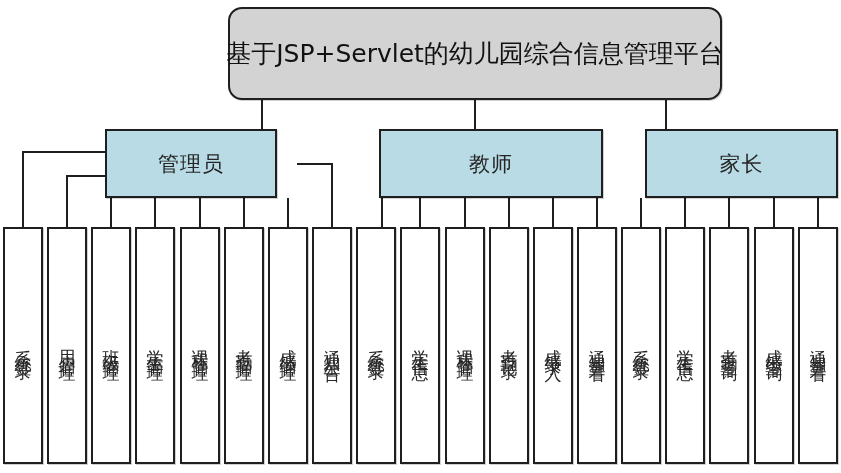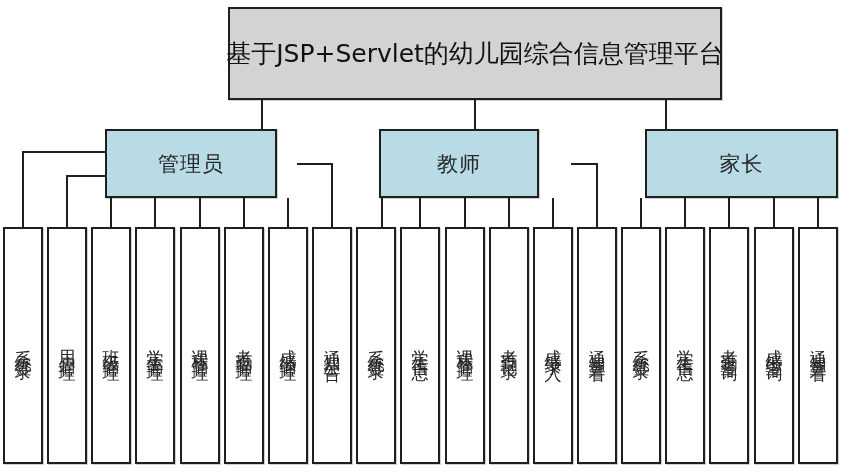--- a/index.html
+++ b/index.html
@@ -34,30 +34,31 @@
   }
   .title-box {
     left: 228px;
     top: 7px;
     width: 494px;
     height: 93px;
     background: #d3d3d3;
     font-size: 25px;
     white-space: nowrap;
     color: #111111;
+    border-radius: 14px;
   }
   .role-box {
     top: 129px;
     height: 69px;
     background: #b8dbe5;
     font-size: 21px;
     letter-spacing: 1px;
   }
   .role-admin   { left: 105px; width: 172px; }
-  .role-teacher { left: 379px; width: 160px; }
+  .role-teacher { left: 379px; width: 224px; }
   .role-parent  { left: 610px; width: 193px; margin-left: 35px; }
   .leaf {
     top: 227px;
     width: 40px;
     height: 237px;
     background: #ffffff;
     font-size: 17px;
   }
   .leaf span {
     writing-mode: vertical-rl;

